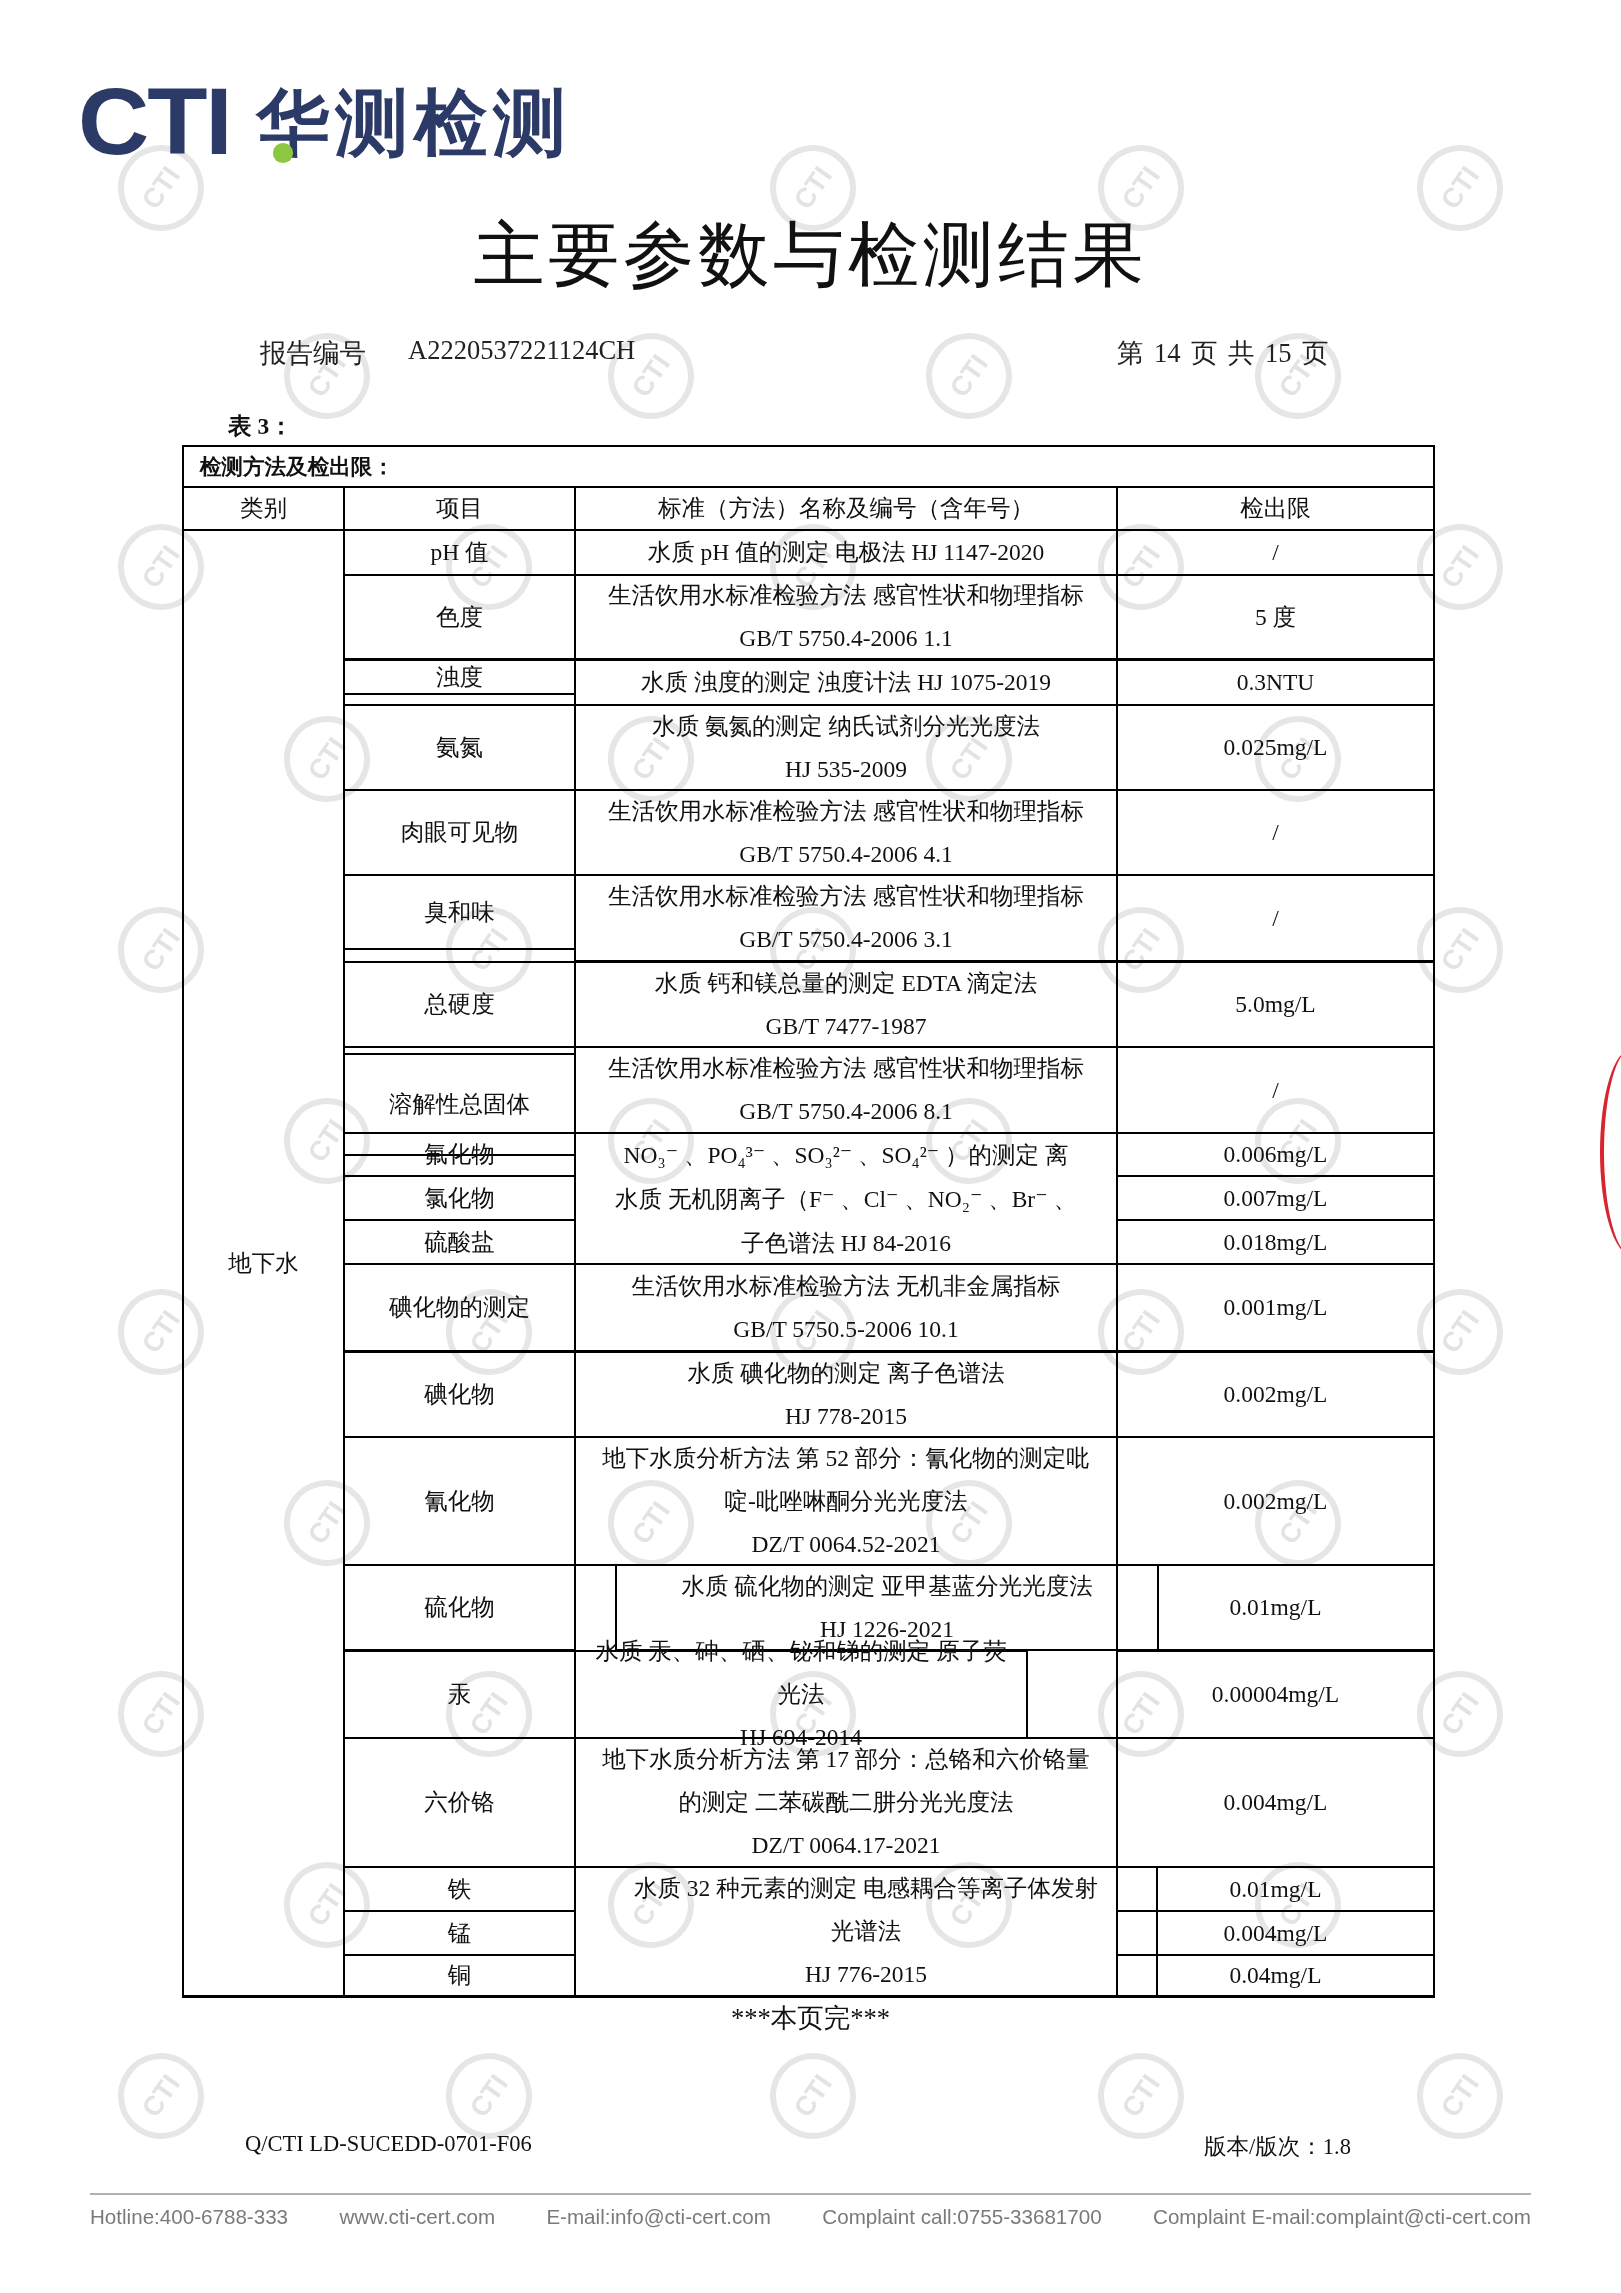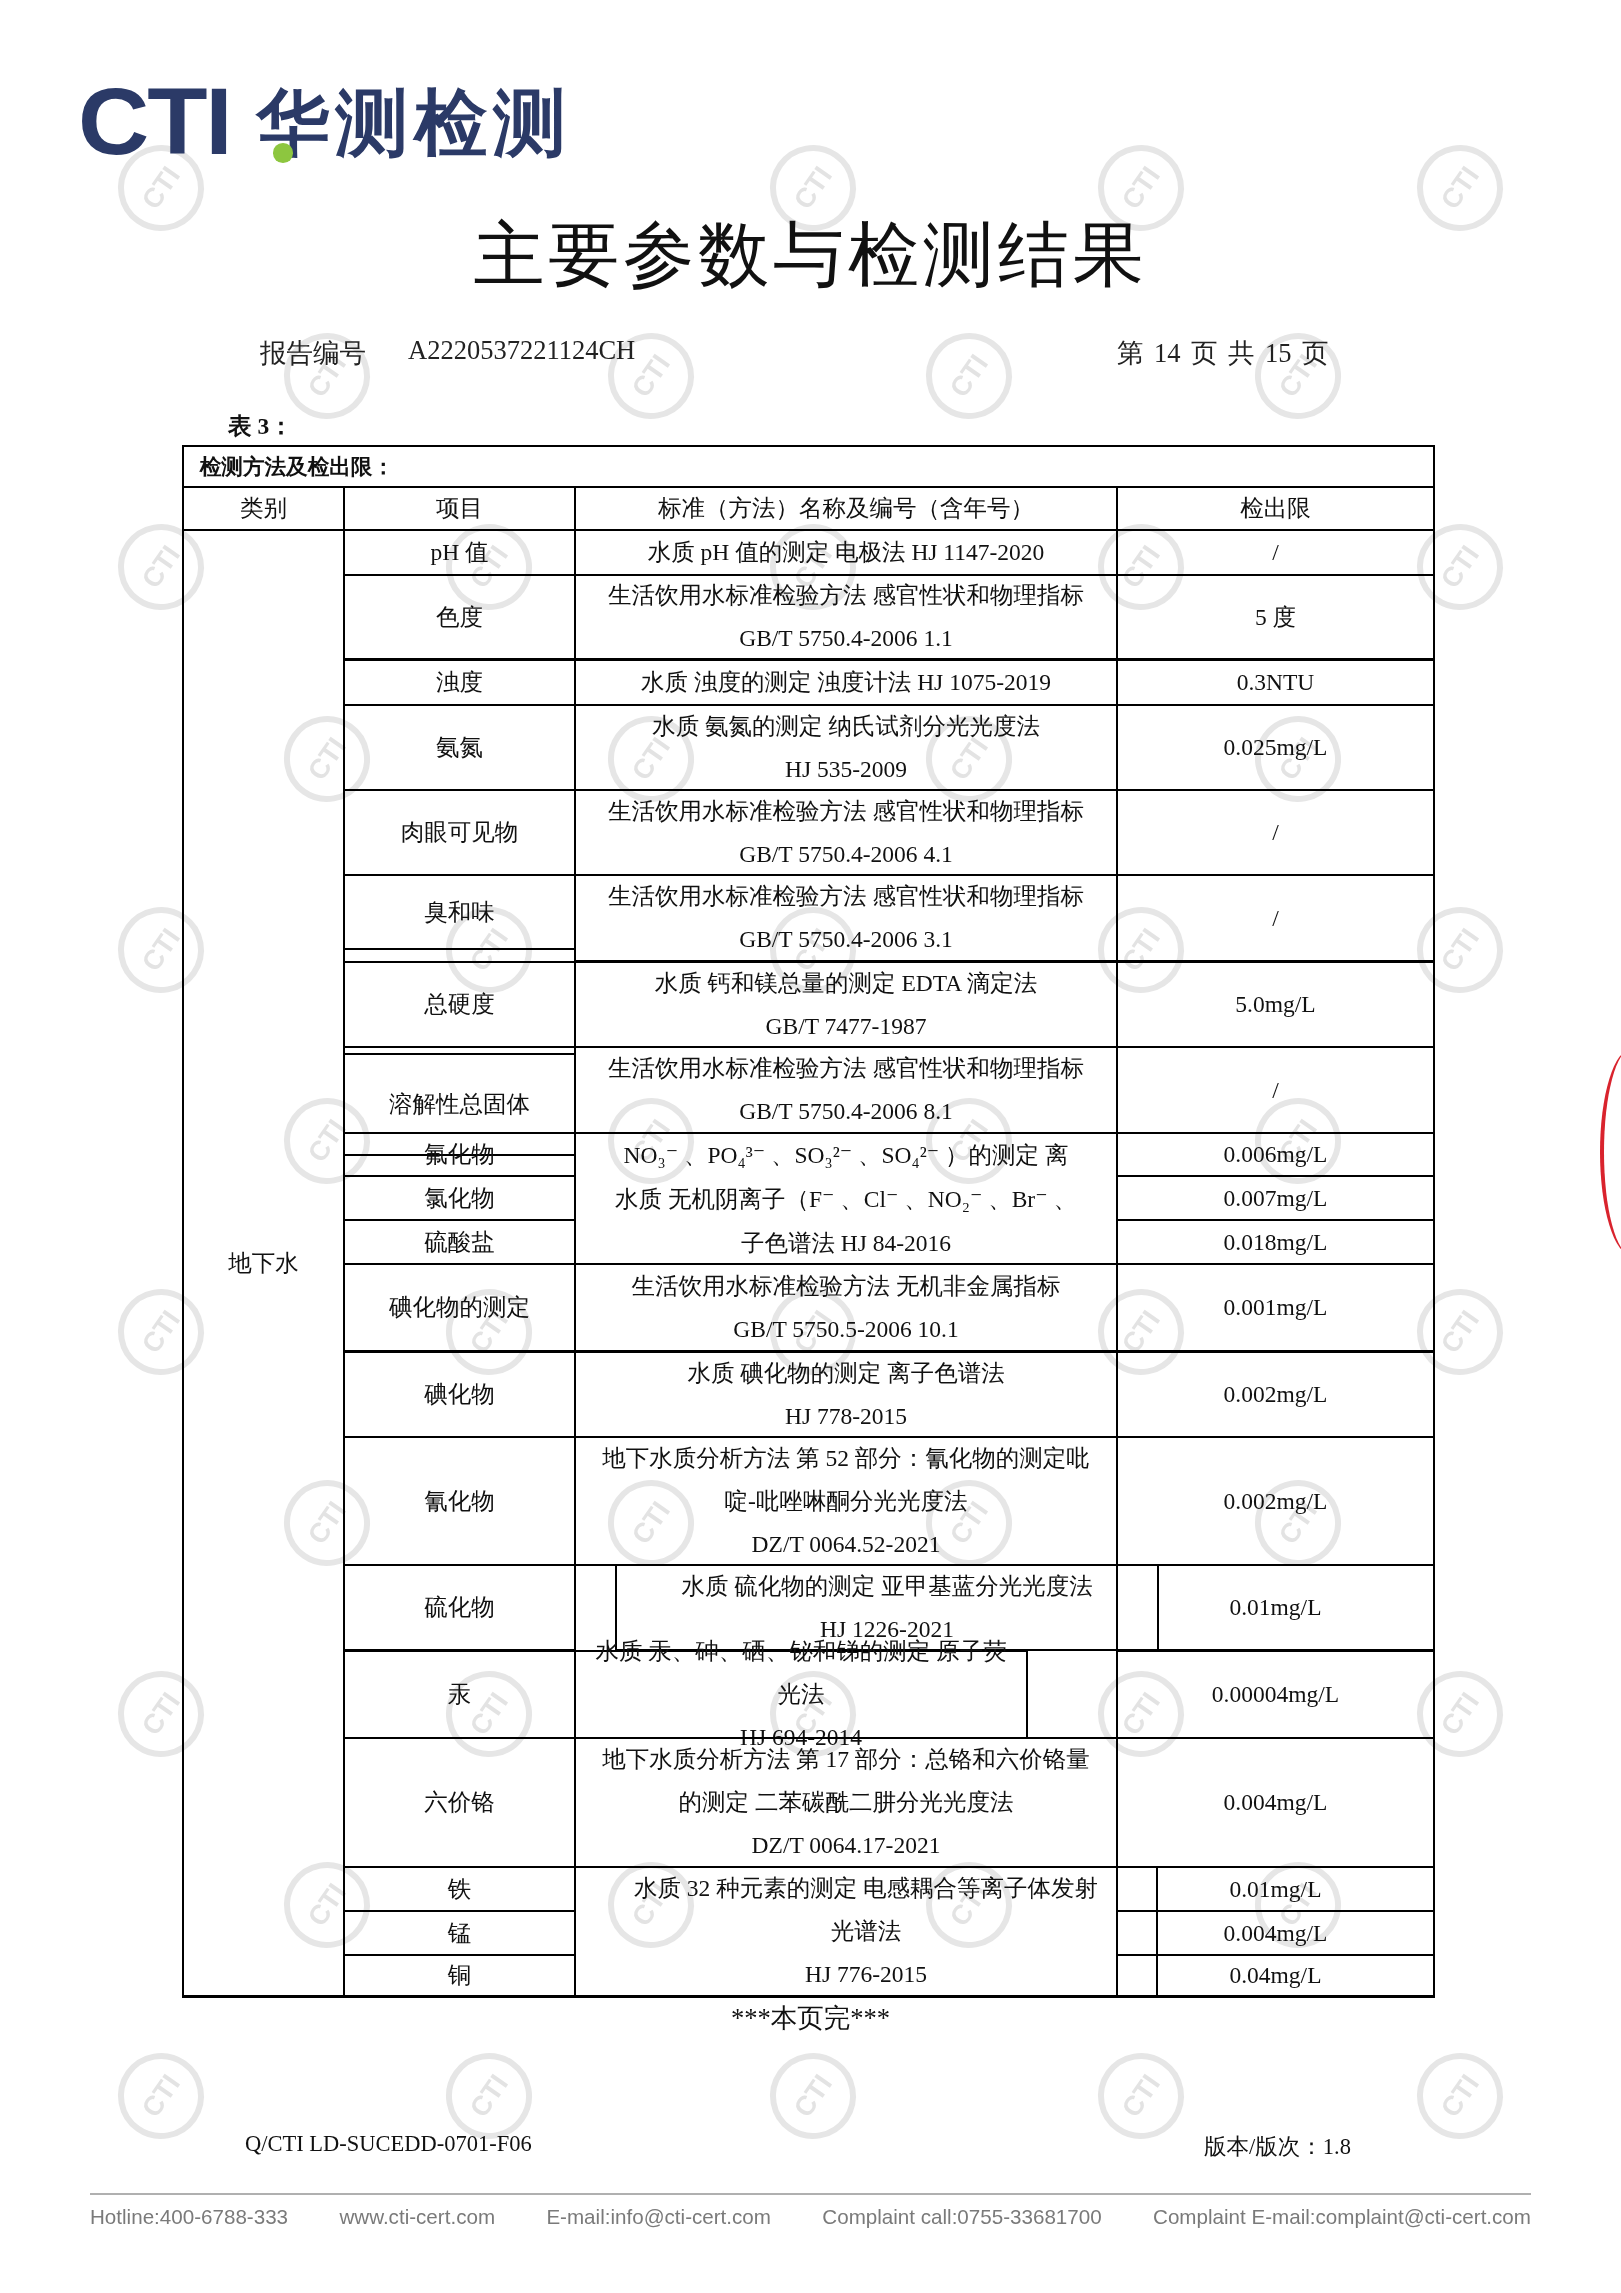--- a/index.html
+++ b/index.html
@@ -139,21 +139,21 @@
     </div>
   <div class="cell" style="left:1116px;top:529px;width:319px;height:47px;">/</div>
 
   <div class="cell" style="left:343px;top:574px;width:233px;height:86px;">色度</div>
   <div class="cell method" style="left:574px;top:574px;width:544px;height:86px;flex-direction:column;">
       <span>生活饮用水标准检验方法  感官性状和物理指标</span>
       <span>GB/T 5750.4-2006 1.1</span>
     </div>
   <div class="cell" style="left:1116px;top:574px;width:319px;height:86px;">5 度</div>
 
-  <div class="cell" style="left:343px;top:659px;width:233px;height:47px;font-family:Liberation Serif, serif;">浊度</div>
+  <div class="cell" style="left:343px;top:659px;width:233px;height:36px;font-family:Liberation Serif, serif;">浊度</div>
   <div class="cell method" style="left:574px;top:659px;width:544px;height:47px;">
       <span>水质  浊度的测定  浊度计法 HJ 1075-2019</span>
     </div>
   <div class="cell" style="left:1116px;top:659px;width:319px;height:47px;">0.3NTU</div>
 
   <div class="cell" style="left:343px;top:704px;width:233px;height:87px;">氨氮</div>
   <div class="cell method" style="left:574px;top:704px;width:544px;height:87px;flex-direction:column;">
       <span>水质  氨氮的测定  纳氏试剂分光光度法</span>
       <span>HJ 535-2009</span>
     </div>

